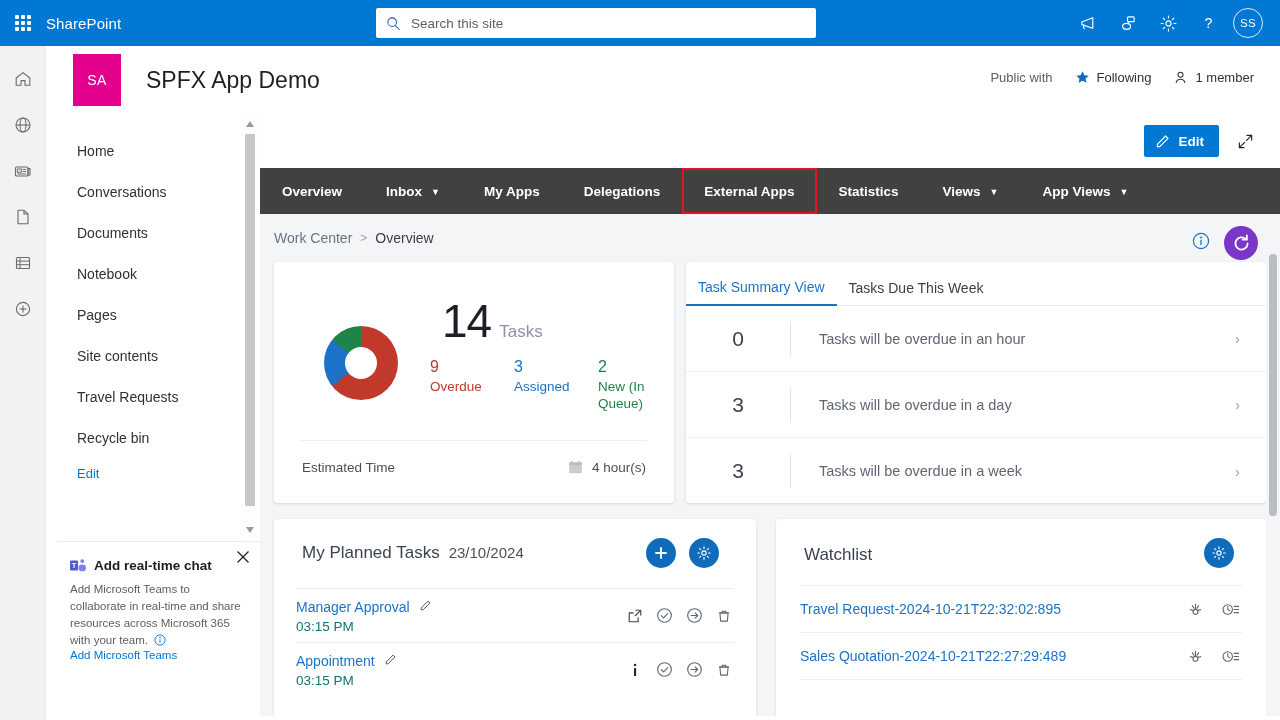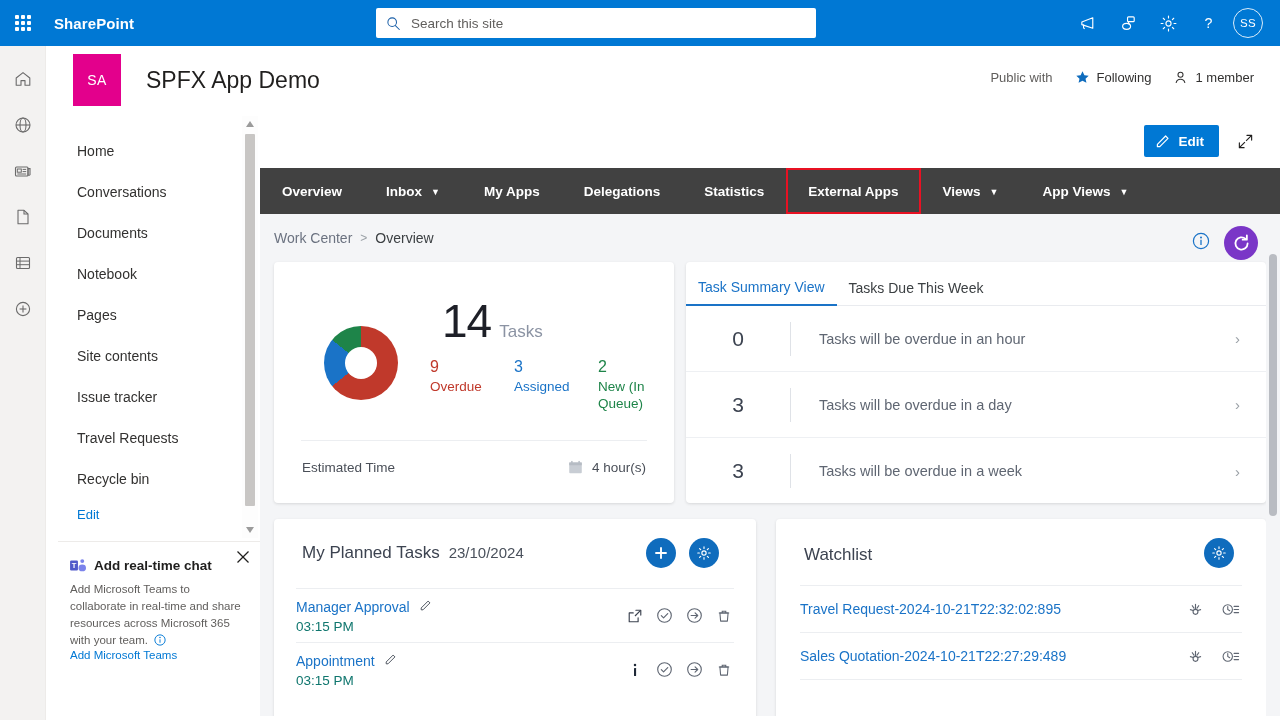--- a/index.html
+++ b/index.html
@@ -20,21 +20,21 @@
   .waffle {
     width: 46px; height: 46px; display: flex; align-items: center;
     justify-content: center; cursor: pointer;
   }
   .waffle-grid {
     display: grid; grid-template-columns: repeat(3, 4px);
     grid-template-rows: repeat(3, 4px); gap: 2px;
   }
   .waffle-grid i { background: #fff; width: 4px; height: 4px; border-radius: 1px; display:block;}
   .suite-brand {
-    font-size: 15px; font-weight: bold; margin-left: 8px; letter-spacing: .1px;
+    font-size: 15px; font-weight: normal; margin-left: 0; letter-spacing: .1px;
     cursor: pointer;
   }
   .searchbox {
     position: absolute; left: 376px; top: 8px; width: 440px; height: 30px;
     background: #fff; border-radius: 2px; display: flex; align-items: center;
     padding: 0 10px; cursor: text;
   }
   .searchbox .mag { margin-right: 10px; display: flex; }
   .searchbox .ph { color: #605e5c; font-size: 13.5px; }
   .suite-icons {
@@ -397,21 +397,20 @@
 </div>
 
 <div class="sitenav">
   <div class="sitenav-list">
     <div class="sitenav-item">Home</div>
     <div class="sitenav-item">Conversations</div>
     <div class="sitenav-item">Documents</div>
     <div class="sitenav-item">Notebook</div>
     <div class="sitenav-item">Pages</div>
     <div class="sitenav-item">Site contents</div>
-    <div class="sitenav-item">Issue tracker</div>
     <div class="sitenav-item">Travel Requests</div>
     <div class="sitenav-item">Recycle bin</div>
     <div class="sitenav-edit">Edit</div>
   </div>
 </div>
 
 <div class="sb-track">
   <div class="sb-arrow">
     <svg width="8" height="6" viewBox="0 0 8 6">
         <path d="M4 0 8 6H0z" fill="#9b9b9b"></path>
@@ -476,25 +475,25 @@
   <div class="appnav-item">
     <span>Inbox</span>
     <span class="caret">▼</span>
   </div>
   <div class="appnav-item">
     <span>My Apps</span>
   </div>
   <div class="appnav-item">
     <span>Delegations</span>
   </div>
+  <div class="appnav-item hl" style="border-color: rgb(232, 17, 35);">
+    <span>External Apps</span>
+  </div>
   <div class="appnav-item">
     <span>Statistics</span>
-  </div>
-  <div class="appnav-item hl" style="border-color: rgb(232, 17, 35);">
-    <span>External Apps</span>
   </div>
   <div class="appnav-item">
     <span>Views</span>
     <span class="caret">▼</span>
   </div>
   <div class="appnav-item">
     <span>App Views</span>
     <span class="caret">▼</span>
   </div>
 </div>

